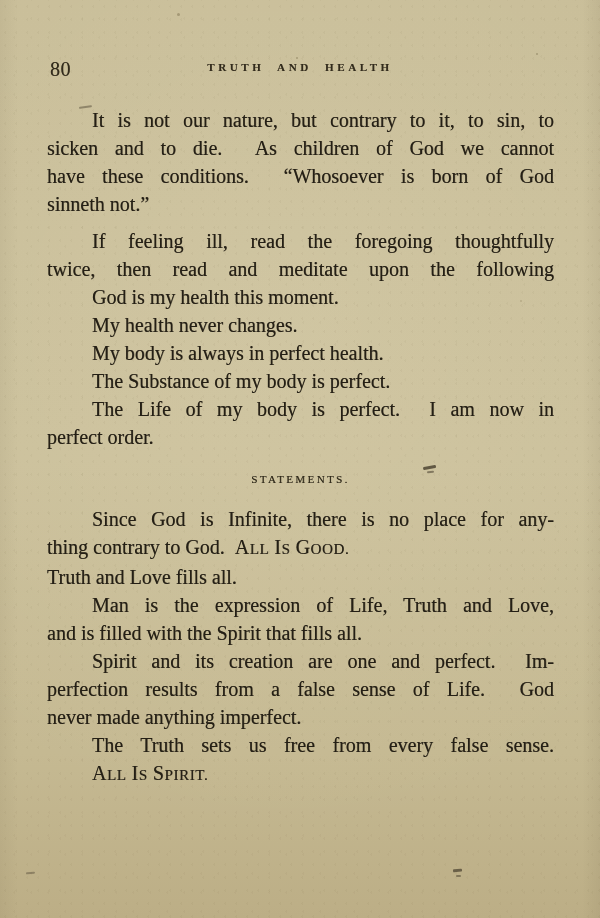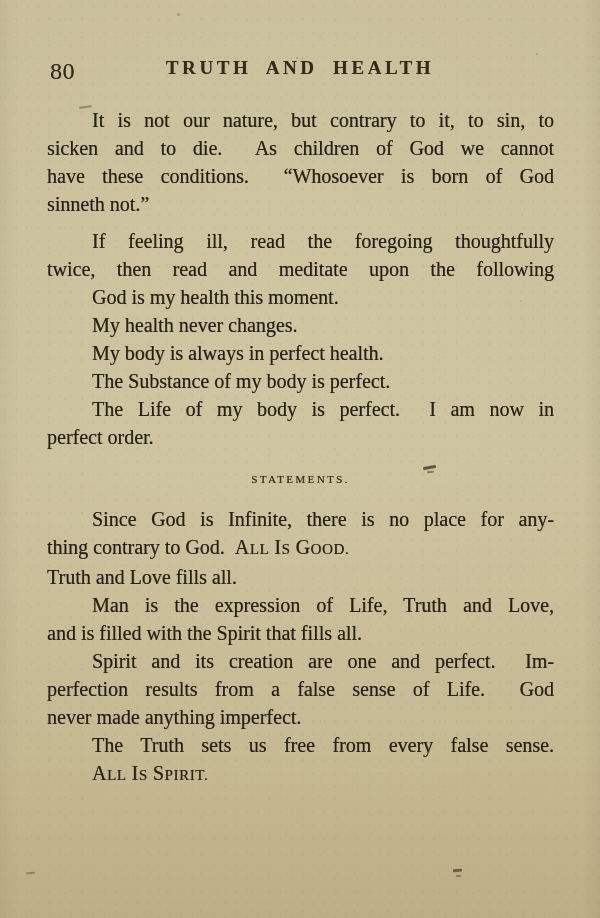--- a/index.html
+++ b/index.html
@@ -23,25 +23,25 @@
     background-size:11px 13px, 17px 19px;
     background-position:0 0, 6px 9px;
   }
   
   .running-head{
     position:absolute;left:0;top:57px;width:600px;height:26px;
     text-align:center;color:#322b1c;
   }
   .pagenum{
     position:absolute;left:50px;top:1px;
-    font-size:24px;letter-spacing:0.5px;
+    font-size:20px;letter-spacing:0.5px;
     text-shadow:0.3px 0.2px 0.3px rgba(45,38,24,0.55);
   }
   .running-title{
-    font-size:19px;font-weight:bold;letter-spacing:3.6px;word-spacing:7px;
+    font-size:11px;font-weight:bold;letter-spacing:3.6px;word-spacing:7px;
     text-shadow:0.2px 0.2px 0.3px rgba(45,38,24,0.4);
   }
   
   .body-text{
     position:absolute;left:47px;top:106px;width:507px;
     font-size:20px;line-height:28px;
     text-shadow:0.35px 0.25px 0.4px rgba(36,30,18,0.55);
   }
   .line{white-space:nowrap;}
   .line.j{

